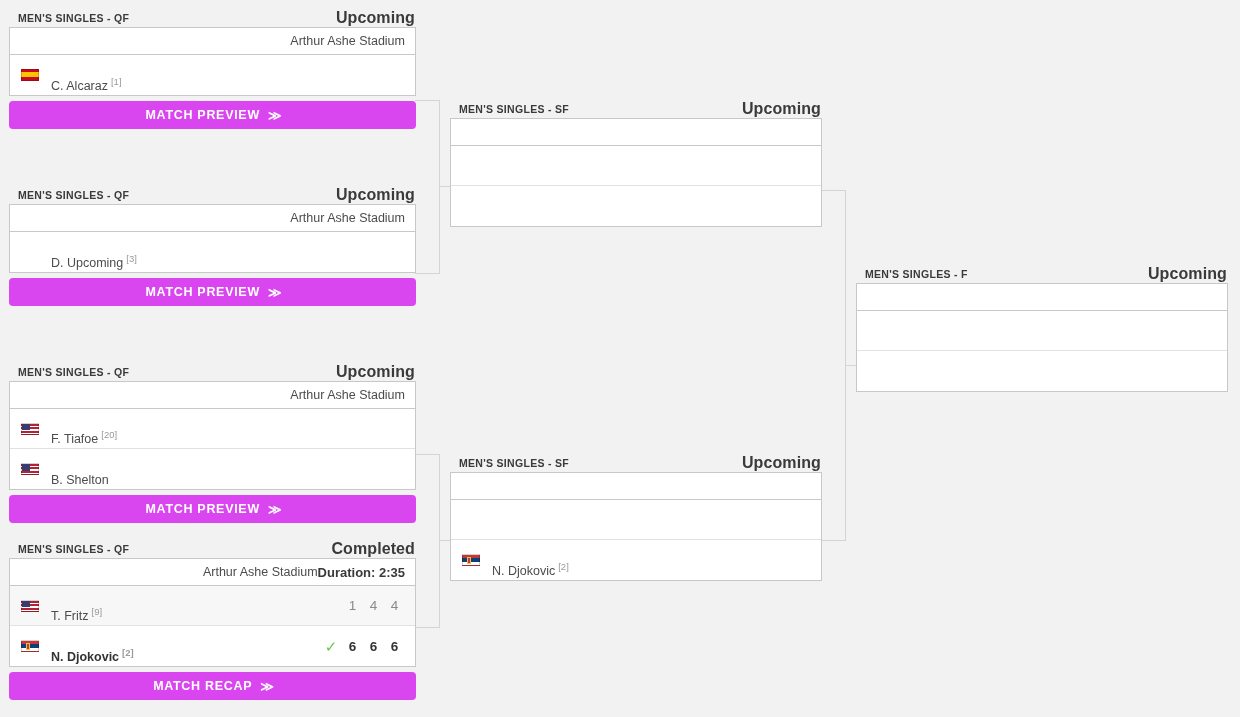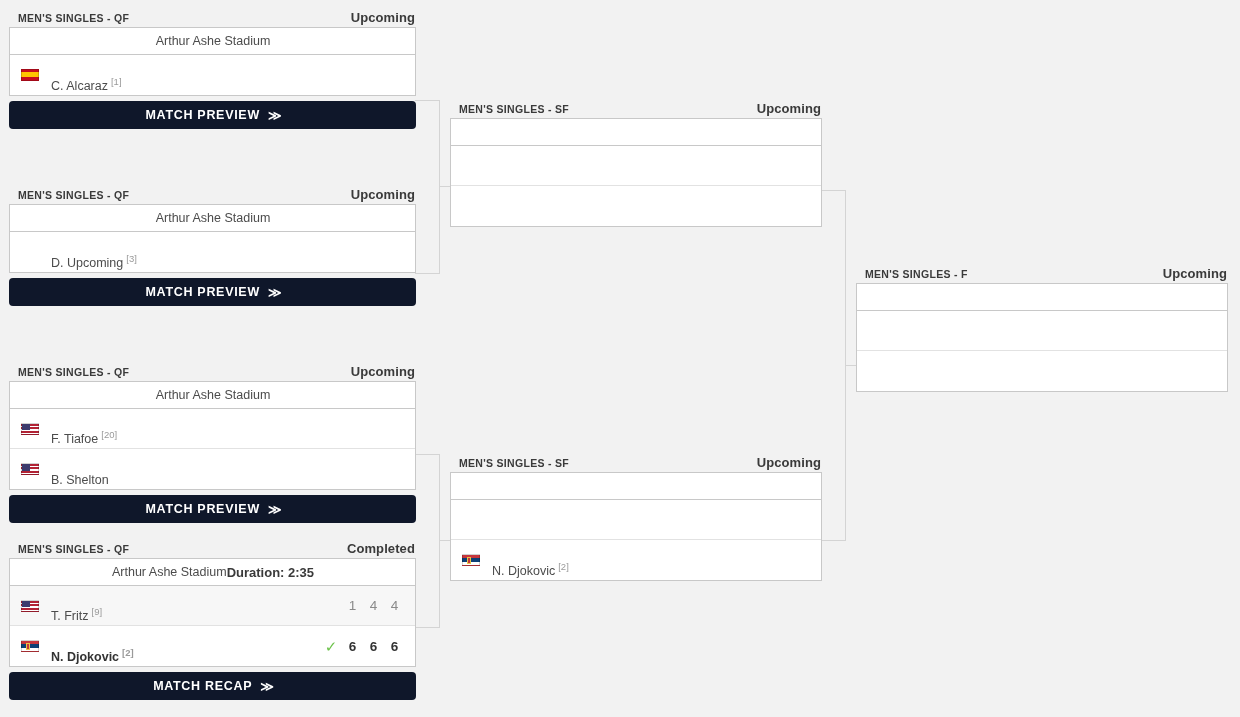--- a/index.html
+++ b/index.html
@@ -26,32 +26,32 @@
     height: 19px;
     padding: 0 1px 0 9px;
     font-size: 10.5px;
     font-weight: bold;
     letter-spacing: 0.3px;
     color: #3a3a3a;
   }
   .card-header .round-title { text-transform: uppercase; }
   .card-header .status {
     font-weight: bold;
-    font-size: 13px;
+    font-size: 16px;
     color: #3a3a3a;
     letter-spacing: 0.1px;
   }
   .card-body {
     background: #ffffff;
     border: 1px solid #c8c8c8;
   }
   .venue-row {
     display: flex;
     align-items: center;
-    justify-content: center;
+    justify-content: flex-end;
     height: 27px;
     padding: 0 10px 0 11px;
     border-bottom: 1px solid #c8c8c8;
     font-size: 12.5px;
     color: #4c4c4c;
   }
   .venue-row .duration {
     font-size: 13px;
     font-weight: bold;
     color: #3a3a3a;
@@ -106,21 +106,21 @@
     font-size: 13.5px;
     color: #8a8a8a;
   }
   .set.win { font-weight: bold; color: #333333; }
   .action-btn {
     display: flex;
     align-items: center;
     justify-content: center;
     height: 28px;
     margin-top: 5px;
-    background: #0f172a;
+    background: #d946ef;
     border-radius: 4px;
     color: #ffffff;
     font-size: 12.5px;
     font-weight: bold;
     letter-spacing: 0.7px;
     cursor: pointer;
     user-select: none;
   }
   .action-btn .chev { margin-left: 8px; font-size: 13px; letter-spacing: -2px; }
 

